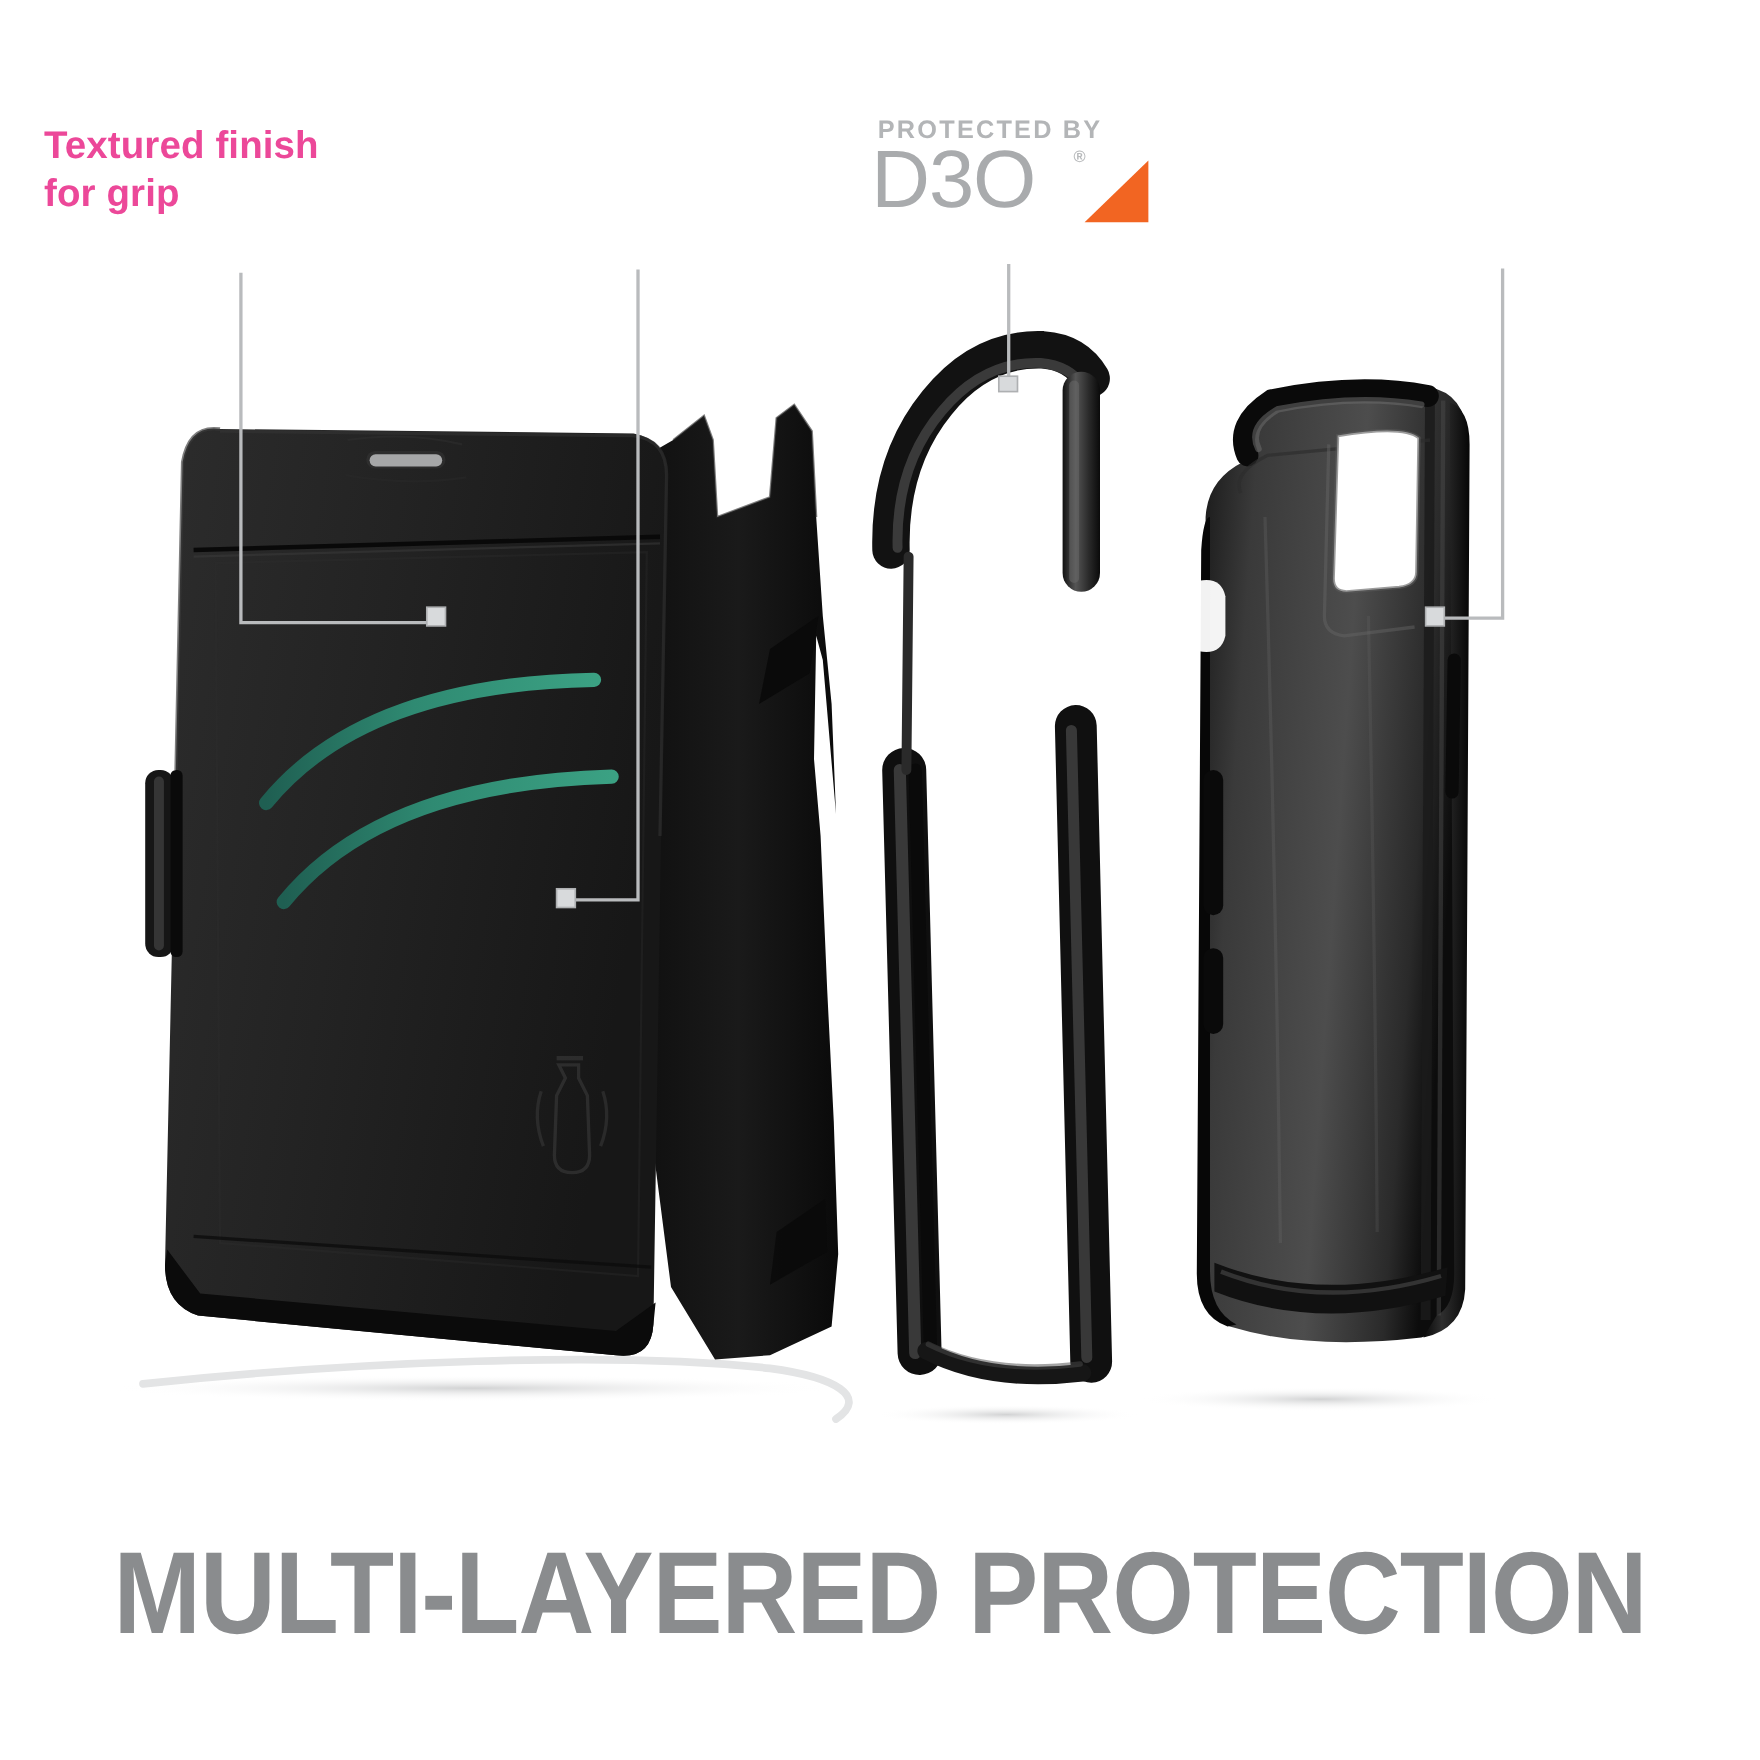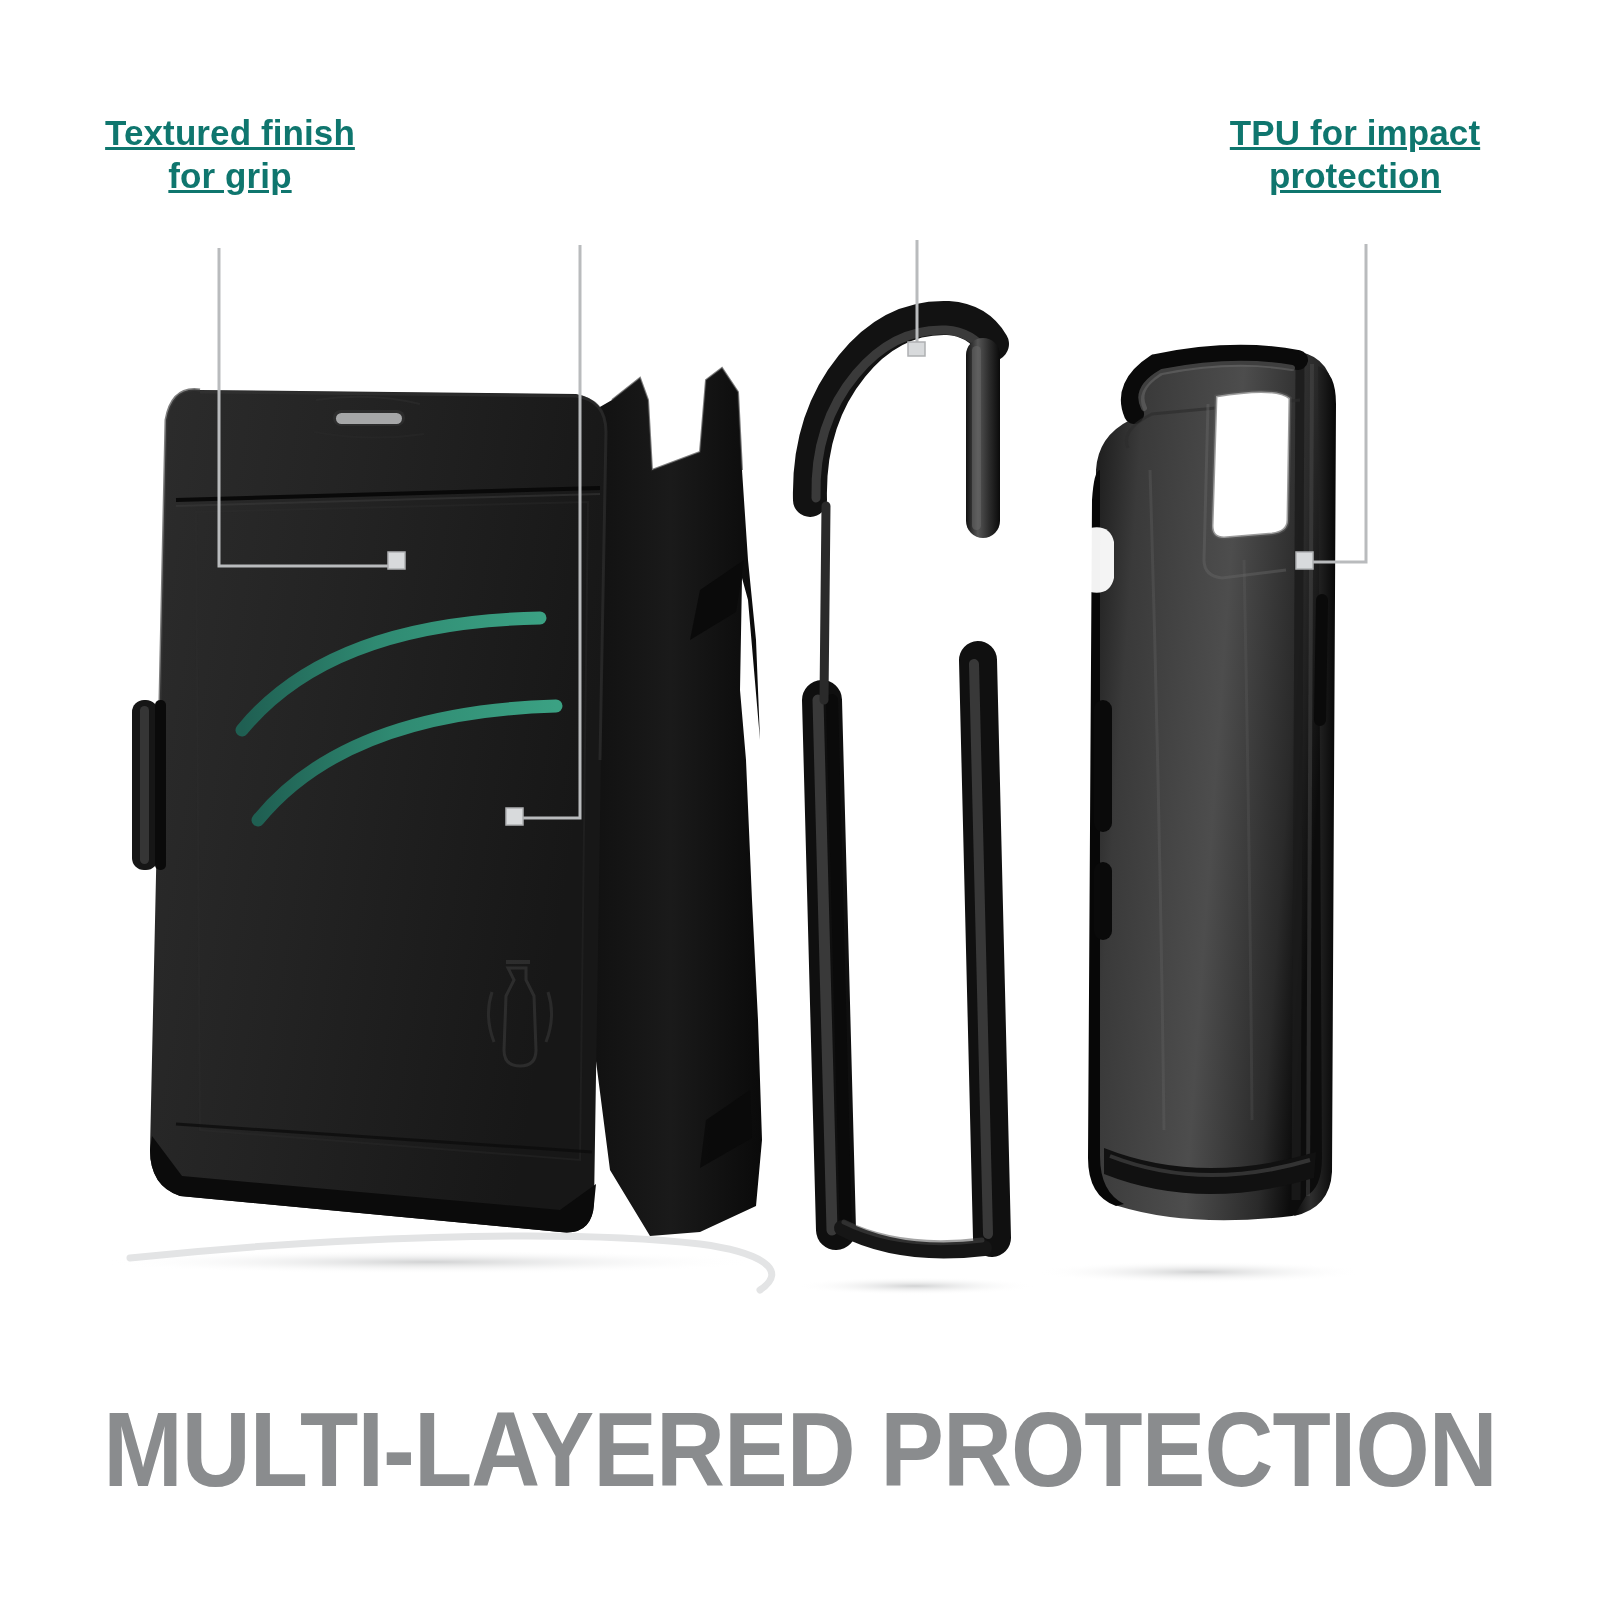--- a/index.html
+++ b/index.html
@@ -8,29 +8,27 @@
     background:#ffffff;
     font-family:"Liberation Sans","DejaVu Sans",sans-serif;
     overflow:hidden;
     position:relative;
   }
   #stage{position:absolute;inset:0;width:1600px;height:1600px;}
 
   
   .callout{
     position:absolute;
-    text-align:center;
-    color:#0f766e;
+    color:#ec4899;
     font-weight:700;
     font-size:35px;
     line-height:1.22;
     letter-spacing:0.1px;
     white-space:pre-line;
     user-select:none;
-    text-decoration:underline;
   }
   #callout-1{left:40px;  top:112px; width:380px;}
   #callout-2{left:420px; top:112px; width:350px;}
   #callout-4{left:1170px;top:112px; width:370px;}
 
   
   #d3o-badge{
     position:absolute;left:790px;top:104px;width:260px;height:110px;
   }
   .d3o-top{
@@ -311,19 +309,23 @@
       <rect x="506" y="808" width="17" height="17" fill="#d8dadc" stroke="#aeb0b2" stroke-width="1.5"></rect>
       <rect x="1296" y="552" width="17" height="17" fill="#d8dadc" stroke="#aeb0b2" stroke-width="1.5"></rect>
       <rect x="908" y="342" width="17" height="14" fill="#d8dadc" stroke="#aeb0b2" stroke-width="1.5"></rect>
     </g>
   </svg>
 
   <div class="callout" id="callout-1">Textured finish
 for grip</div>
 
 
-
-  <div class="callout" id="callout-4">TPU for impact
-protection</div>
+  <div id="d3o-badge">
+    <div class="d3o-top">PROTECTED BY</div>
+    <div class="d3o-main">D3O</div>
+    <div class="d3o-reg">®</div>
+    <div class="d3o-tri"></div>
+  </div>
+
 
   <div id="headline">MULTI-LAYERED PROTECTION</div>
 
 </div>
 
 </body></html>

